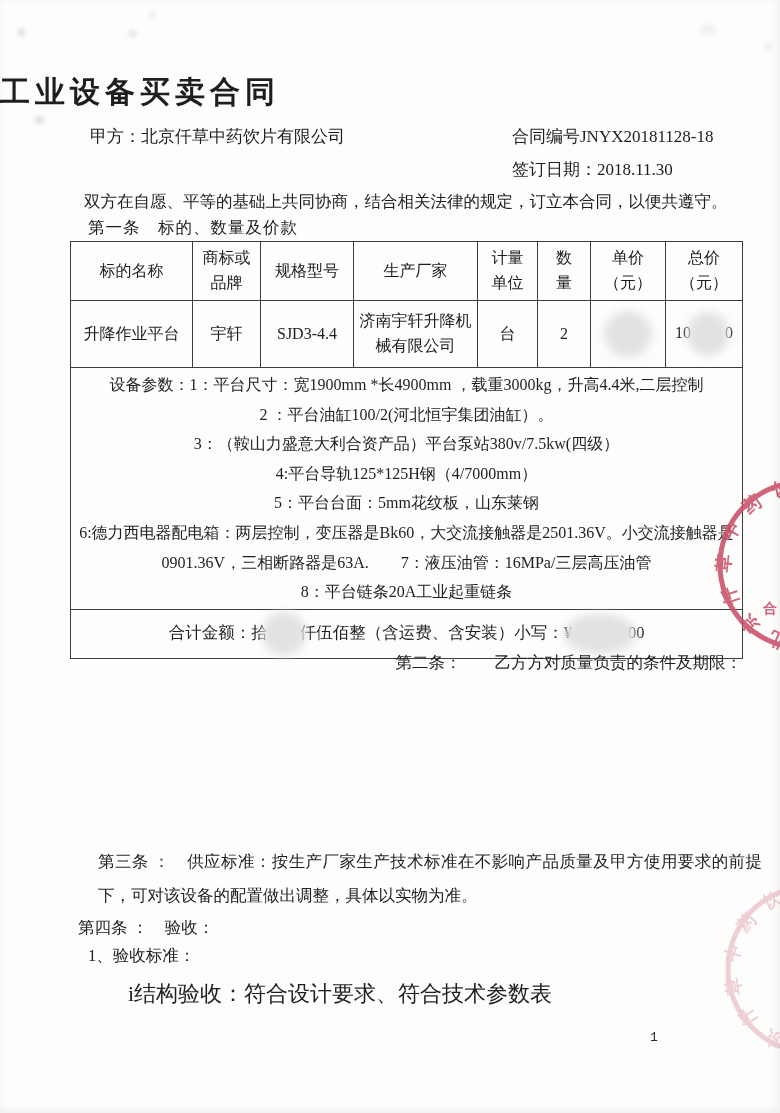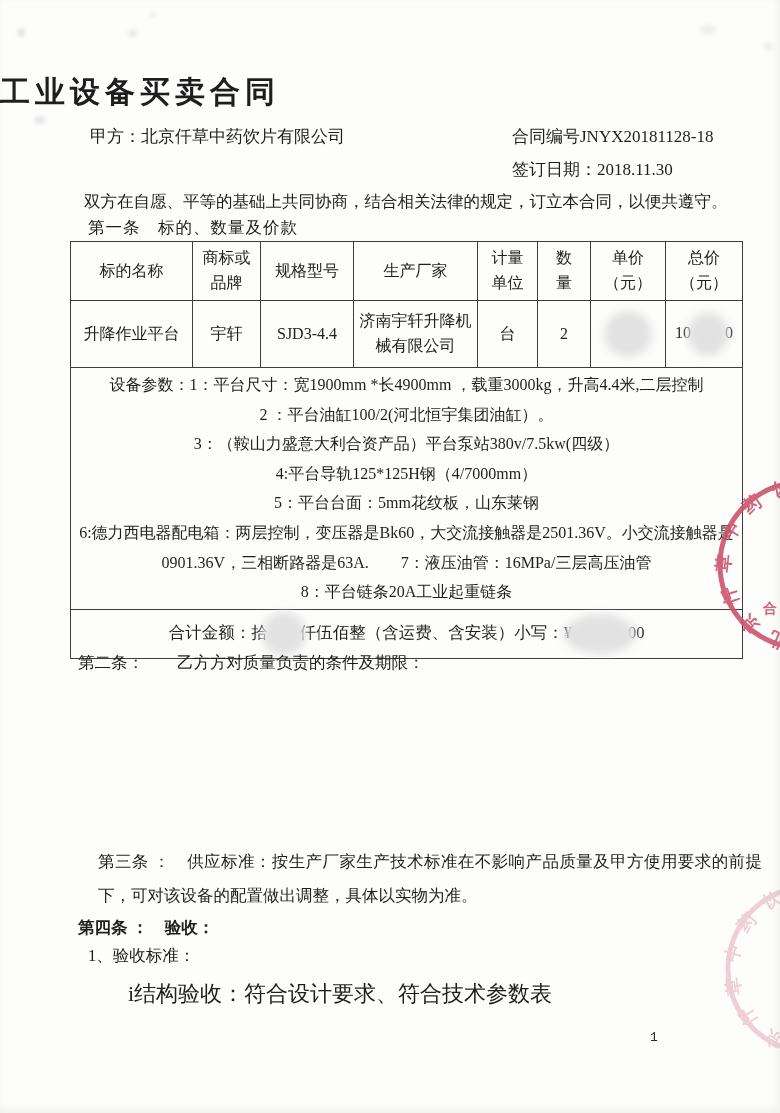--- a/index.html
+++ b/index.html
@@ -31,24 +31,24 @@
   .c4{width:60px;} .c5{width:53px;} .c6{width:75px;} .c7{width:77px;}
 
   .blob{display:inline-block;background:#e2e2e2;border-radius:50%;
     filter:blur(4px);vertical-align:middle;}
   .blob-unit{width:48px;height:46px;}
   .blob-total{width:42px;height:44px;margin:0 -4px;}
   .blob-amt1{width:44px;height:44px;margin:0 -6px;}
   .blob-amt2{width:72px;height:40px;margin:0 -8px;}
 
   .section{position:absolute;left:78px;width:664px;font-size:16.5px;line-height:33.5px;text-align:justify;}
-  .s2h{top:646px;text-align:left;}
+  .s2h{top:646px;text-align:right;}
   .s2b{top:680px;}
   .s3{top:845px;margin-left:20px;}
-  .s4h{top:911px;text-align:left;font-weight:bold;}
+  .s4h{top:911px;text-align:left;}
   .item1{position:absolute;top:945px;left:88px;font-size:16.5px;}
   .item1sub{position:absolute;top:979px;left:128px;font-size:22px;}
   .pagenum{position:absolute;top:1030px;left:650px;font-size:13px;color:#2b2b2b;
     font-family:"Liberation Mono","DejaVu Sans Mono",monospace;}
   .b{font-weight:700;}
 
   .stamp{position:absolute;pointer-events:none;}
   .stamp-main{left:708px;top:470px;opacity:.88;}
   .stamp-faint{left:716px;top:874px;opacity:.34;transform:rotate(-14deg);}
   .seal-text{font-size:18px;letter-spacing:13px;font-weight:700;

